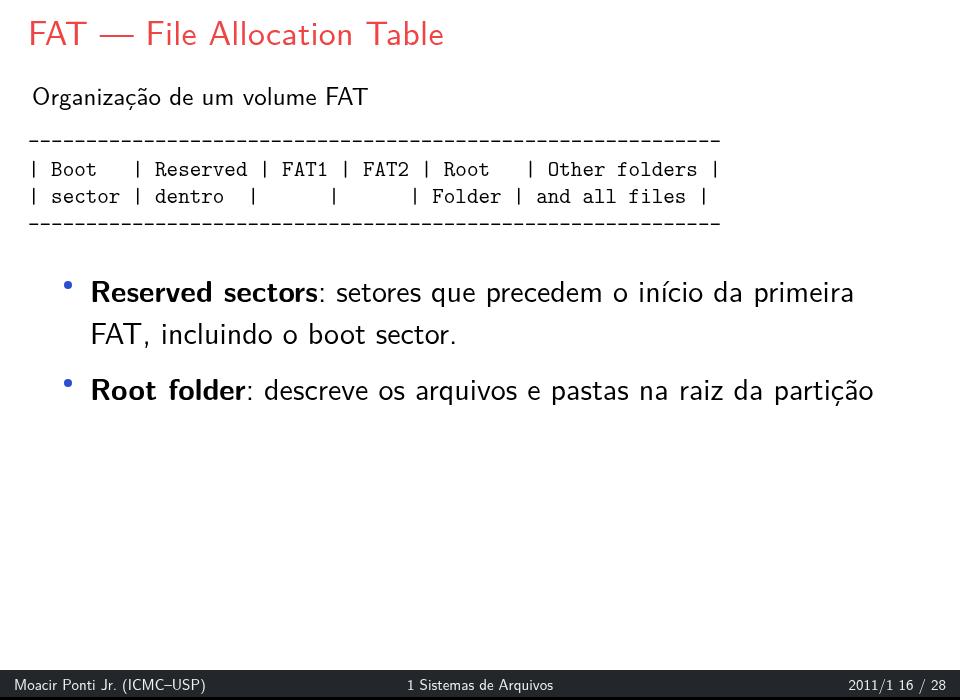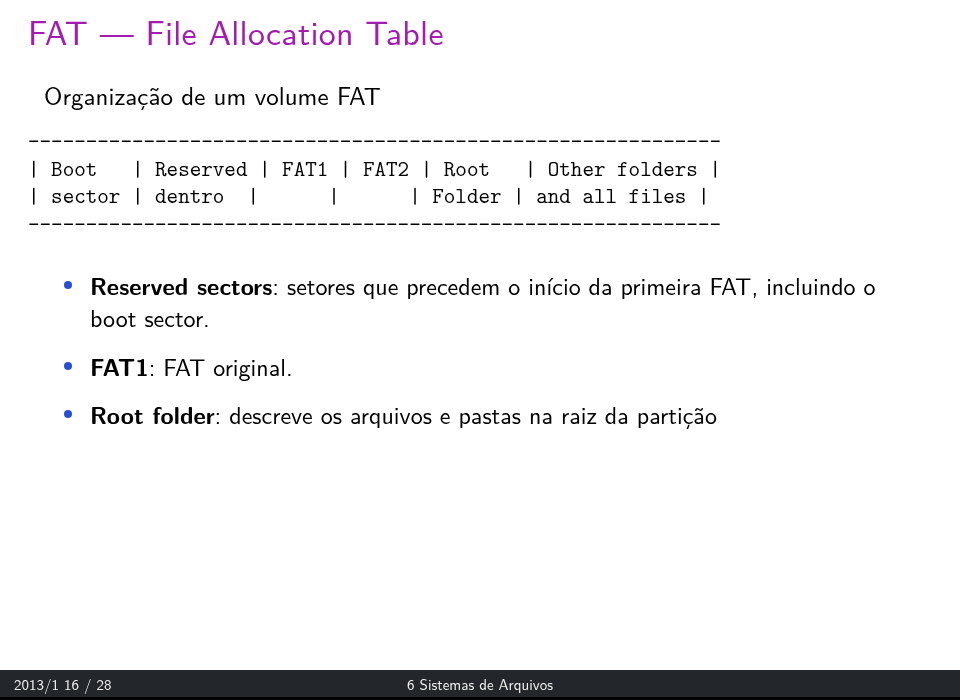--- a/index.html
+++ b/index.html
@@ -14,46 +14,46 @@
     overflow: hidden;
   }
   .slide {
     box-sizing: border-box;
     width: 960px;
     height: 700px;
     padding: 0;
     position: relative;
   }
   .title {
-    color: #a21caf;
+    color: #ef4444;
     font-size: 34px;
     font-weight: 400;
     padding: 6px 28px 12px 28px;
     letter-spacing: 0.2px;
   }
   .subtitle {
     color: #000;
     font-size: 25px;
-    padding: 8px 28px 14px 44px;
+    padding: 8px 28px 14px 32px;
   }
   .diagram {
     font-family: "Latin Modern Mono", "Courier New", monospace;
     font-size: 22px;
     line-height: 1.25;
     white-space: pre;
     padding: 0 28px 10px 28px;
     color: #000;
   }
   .bullets {
     padding: 22px 38px 0 64px;
   }
   .bullet {
     display: flex;
     align-items: flex-start;
-    font-size: 24px;
+    font-size: 30px;
     line-height: 1.35;
     margin-bottom: 16px;
     color: #000;
   }
   .bullet .dot {
     width: 8px;
     height: 8px;
     border-radius: 50%;
     background: #2a4fd0;
     margin-top: 12px;
@@ -102,26 +102,23 @@
 <span>| sector | dentro  |      |      | Folder | and all files |</span>
 <span>------------------------------------------------------------</span></div>
 
   <div class="bullets">
     <div class="bullet">
       <span class="dot"></span>
       <span class="txt"><b>Reserved sectors</b><span>: setores que precedem o início da primeira FAT, incluindo o boot sector.</span></span>
     </div>
     <div class="bullet">
       <span class="dot"></span>
-      <span class="txt"><b>FAT1</b><span>: FAT original.</span></span>
-    </div>
-    <div class="bullet">
-      <span class="dot"></span>
       <span class="txt"><b>Root folder</b><span>: descreve os arquivos e pastas na raiz da partição</span></span>
     </div>
   </div>
 
   <div class="footer">
-    <span class="center">6 Sistemas de Arquivos</span>
-    <span class="right">2013/1   16 / 28</span>
+    <span class="left">Moacir Ponti Jr. (ICMC–USP)</span>
+    <span class="center">1 Sistemas de Arquivos</span>
+    <span class="right">2011/1   16 / 28</span>
   </div>
 
 </div>
 
 </body></html>

